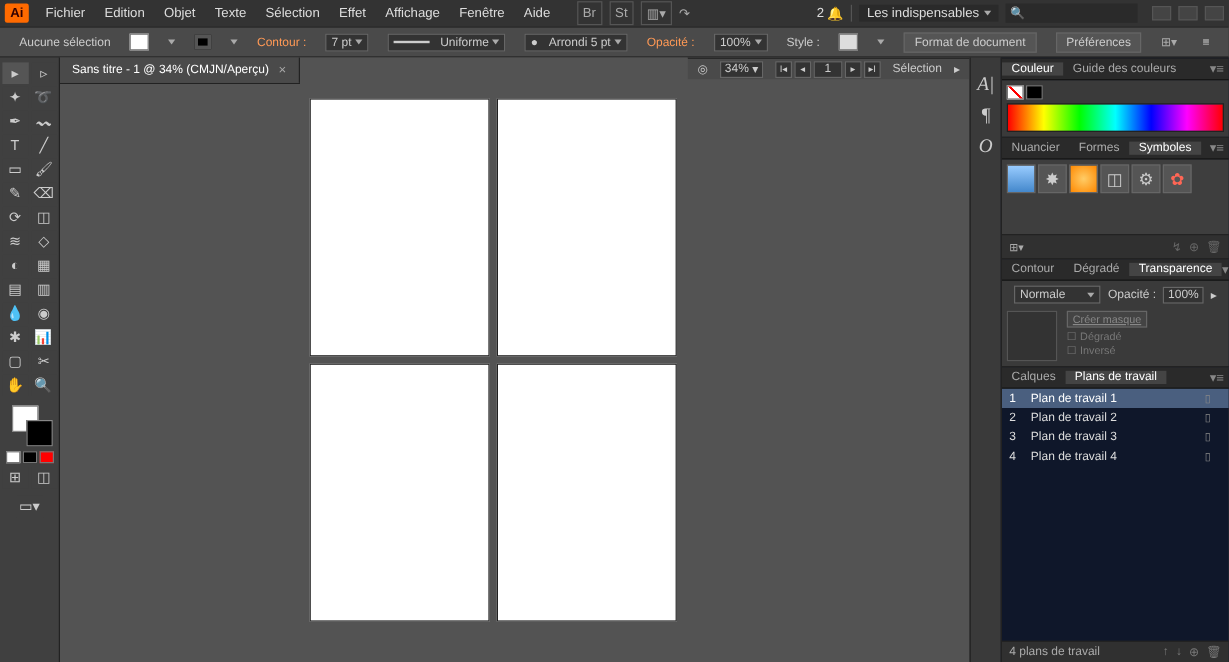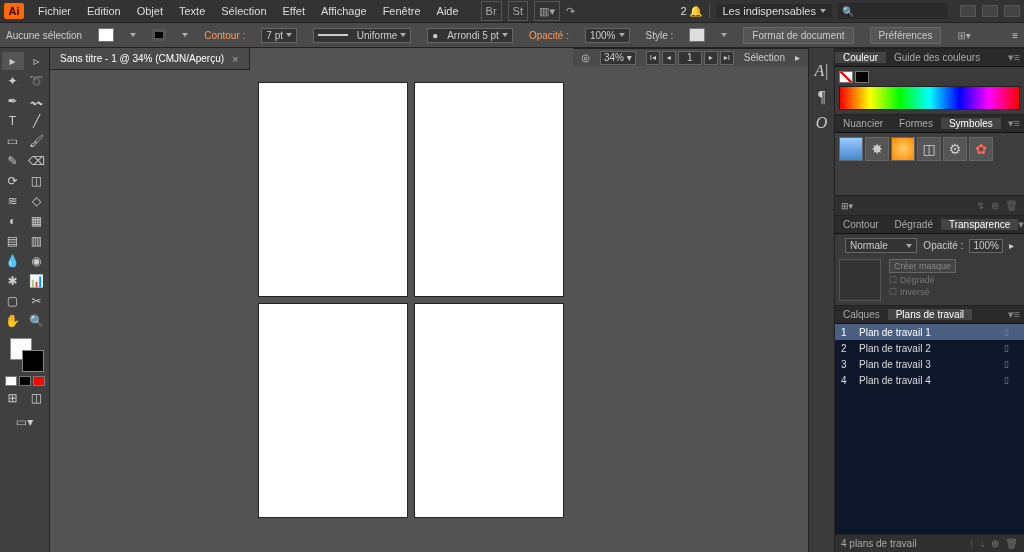--- a/index.html
+++ b/index.html
@@ -11,21 +11,21 @@
 .menu-item { padding: 0 8px; font-size: 11px; }
 .menubar-right { margin-left: auto; display: flex; align-items: center; gap: 6px; }
 .notif { display: flex; align-items: center; gap: 3px; font-size: 11px; }
 .workspace-sel { background: #2a2a2a; padding: 1px 6px; font-size: 11px; display: flex; align-items: center; gap: 4px; }
 .search-box { width: 110px; height: 16px; background: #2a2a2a; display: flex; align-items: center; padding: 0 4px; }
 .win-controls { display: flex; gap: 6px; margin-left: 6px; }
 .win-btn { width: 16px; height: 12px; background: #444; border: 1px solid #555; }
 .icon-btn-small { padding: 0 4px; font-size: 11px; color: #aaa; border: 1px solid #555; height: 20px; display: flex; align-items: center; }
 
 
-.controlbar { height: 26px; background: #4a4a4a; border-top: 1px solid #222; border-bottom: 1px solid #222; display: flex; align-items: center; padding: 0 6px; gap: 16px; font-size: 10px; color: #ccc; }
+.controlbar { height: 26px; background: #4a4a4a; border-top: 1px solid #222; border-bottom: 1px solid #222; display: flex; align-items: center; padding: 0 16px; gap: 16px; font-size: 10px; color: #ccc; }
 .ctrl-label { font-size: 10px; }
 .swatch { width: 16px; height: 14px; border: 1px solid #777; }
 .dropdown { background: #333; border: 1px solid #666; padding: 1px 4px; font-size: 10px; display: flex; align-items: center; gap: 3px; }
 .arrow-down { width: 0; height: 0; border-left: 3px solid transparent; border-right: 3px solid transparent; border-top: 4px solid #aaa; }
 .orange-label { color: #ff9955; font-size: 10px; }
 .btn-gray { background: #555; border: 1px solid #666; padding: 2px 8px; font-size: 10px; }
 
 
 .main { display: flex; height: 504px; }
 
@@ -63,21 +63,21 @@
 .symbol { width: 24px; height: 24px; background: #555; border: 1px solid #666; display: flex; align-items: center; justify-content: center; font-size: 14px; }
 .panel-section { border-top: 1px solid #222; }
 .panel-foot { height: 20px; background: #303030; border-top: 1px solid #222; }
 .list-row { display: flex; align-items: center; padding: 2px 6px; height: 16px; font-size: 10px; color: #ddd; }
 .list-row.selected { background: #4a5f7f; color: #fff; }
 .list-num { width: 18px; }
 .list-name { flex: 1; }
 .list-icon { width: 14px; font-size: 9px; color: #888; }
 .ctrl-field { background: #333; border: 1px solid #666; padding: 0 3px; height: 14px; font-size: 10px; display: inline-flex; align-items: center; }
 .panel-header-row { display: flex; align-items: center; padding: 0 6px; gap: 6px; font-size: 10px; }
-.small-btn { background: #444; border: 1px solid #666; font-size: 9px; padding: 1px 4px; color: #888; }
+.small-btn { background: #444; border: 1px solid #666; font-size: 9px; padding: 1px 4px; color: #888; text-decoration: underline; }
 
 
 .statusbar { height: 18px; background: #4a4a4a; border-top: 1px solid #222; display: flex; align-items: center; padding: 0 8px; gap: 10px; font-size: 10px; color: #ccc; }
 .status-center { flex: 1; text-align: center; }
 .nav-btns { display: flex; gap: 2px; }
 .nav-btn { width: 14px; height: 14px; background: #333; border: 1px solid #666; display: flex; align-items: center; justify-content: center; font-size: 8px; }
 
 .right-footer { height: 18px; background: #303030; border-top: 1px solid #222; display: flex; align-items: center; padding: 0 6px; font-size: 10px; color: #aaa; }
 </style>
 </head>

